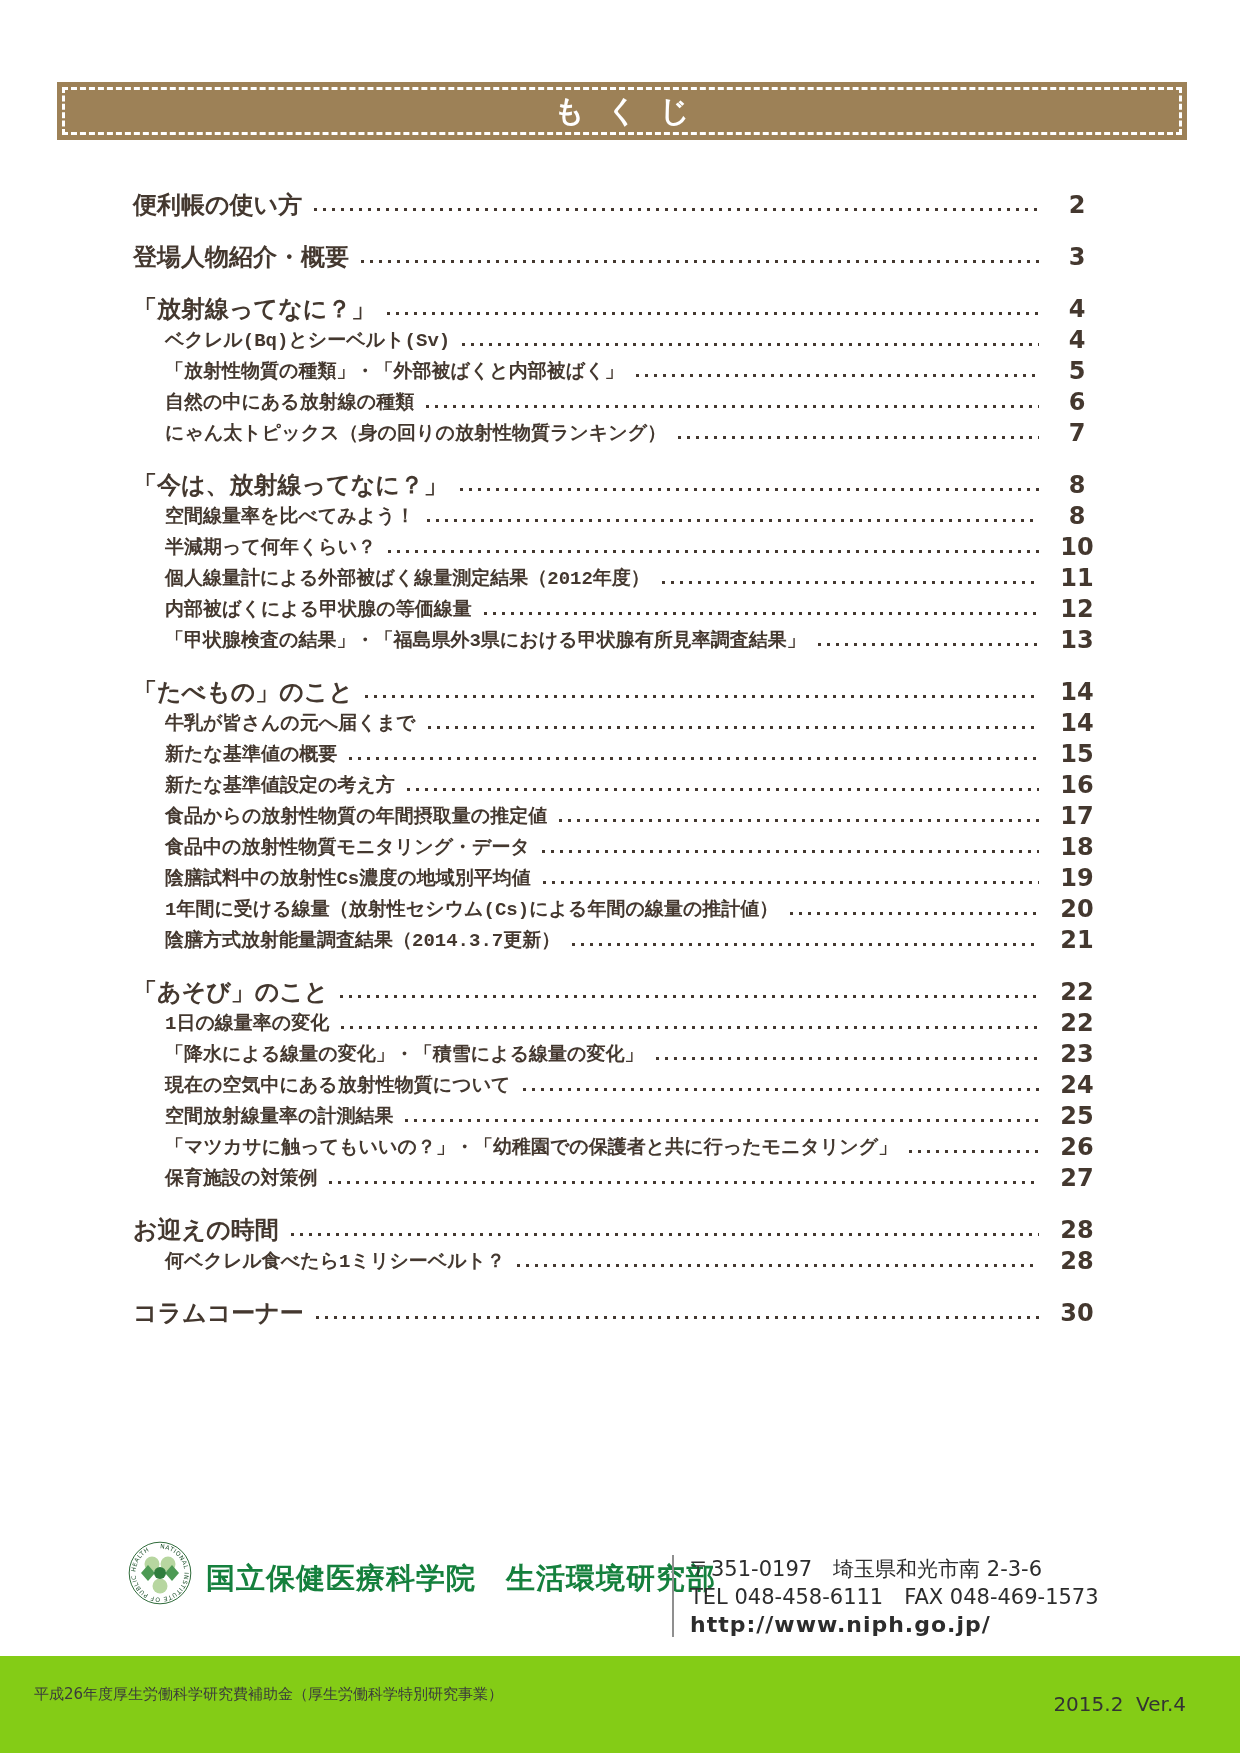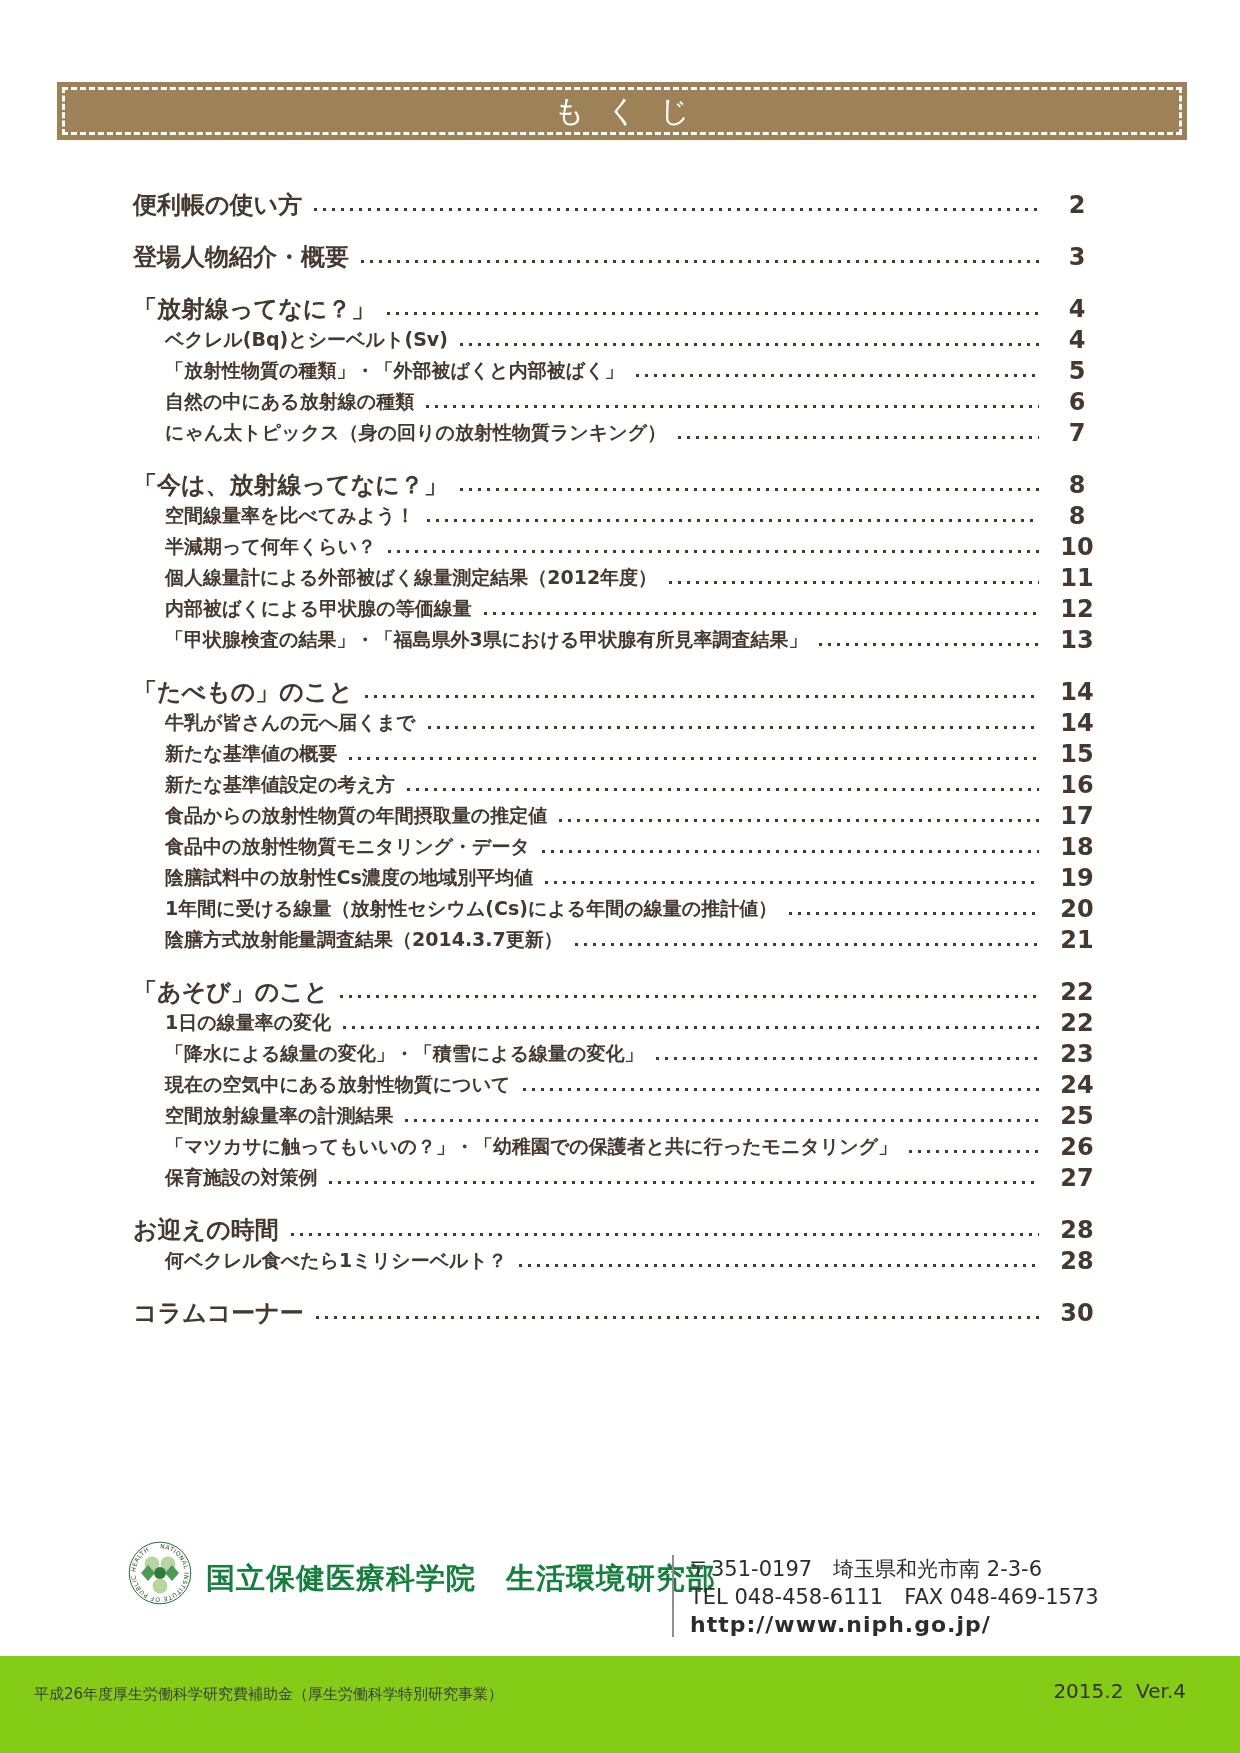--- a/index.html
+++ b/index.html
@@ -13,30 +13,30 @@
   
   .banner{
     position:absolute;left:57px;top:82px;width:1130px;height:58px;
     background:#9d8157;box-sizing:border-box;
   }
   .banner::before{
     content:"";position:absolute;inset:5px;border:3px dashed #ffffff;
   }
   .banner-title{
     position:relative;height:100%;display:flex;align-items:center;justify-content:center;
-    color:#ffffff;font-size:30px;font-weight:400;letter-spacing:22px;padding-left:22px;
+    color:#ffffff;font-size:30px;font-weight:700;letter-spacing:22px;padding-left:22px;
   }
 
   
   .toc{position:absolute;left:133px;right:135px;top:189px;color:#44382f;}
   .toc-section{margin-top:21px;}
   .toc-section:first-child{margin-top:0;}
   .toc-row{display:flex;align-items:center;height:31px;}
   .toc-row.sub{padding-left:32px;}
-  .toc-label{white-space:nowrap;}
+  .toc-label{white-space:nowrap;font-family:Liberation Mono, monospace;}
   .toc-row.head .toc-label{font-size:24px;font-weight:700;}
   .toc-row.sub  .toc-label{font-size:19px;font-weight:700;}
   .toc-leader{
     flex:1 1 auto;height:3px;margin:0 10px 0 12px;position:relative;top:5px;
     background-image:repeating-linear-gradient(to right,#44382f 0 3px,transparent 3px 9px);
   }
   .toc-page{flex:0 0 56px;text-align:center;font-size:24px;font-weight:600;}
 
   
   .publisher{position:absolute;left:0;top:1533px;width:100%;height:120px;}
@@ -47,21 +47,21 @@
   }
   .publisher-divider{position:absolute;left:672px;top:22px;width:2px;height:82px;background:#8f8f8f;}
   .publisher-address{position:absolute;left:690px;top:22px;font-size:21px;line-height:28px;color:#2c2c2c;white-space:nowrap;}
   .publisher-address .url{font-weight:700;font-size:22px;letter-spacing:1px;}
 
   
   .bottom-strip{
     position:absolute;left:0;bottom:0;width:100%;height:97px;background:#84cc16;box-sizing:border-box;
   }
   .grant-lines{position:absolute;left:34px;top:26px;font-size:15px;line-height:24px;color:#3b3b3b;white-space:nowrap;}
-  .version{position:absolute;right:54px;top:23px;font-size:20px;color:#333333;white-space:pre;}
+  .version{position:absolute;right:54px;top:36px;font-size:20px;color:#333333;white-space:pre;}
 </style>
 </head>
 <body>
 
 <div class="sheet">
 
   <div class="banner">
     <div class="banner-title">もくじ</div>
   </div>
 

